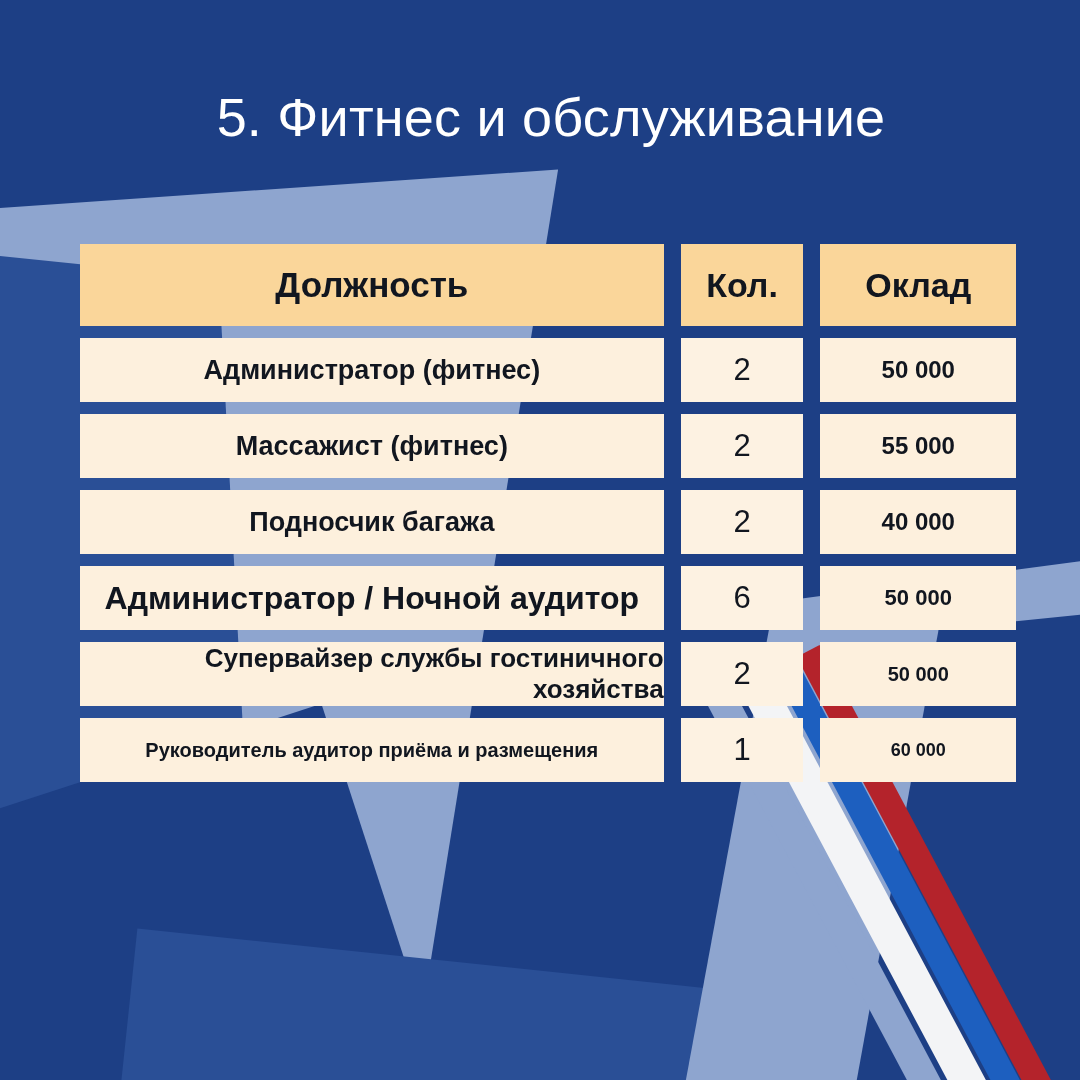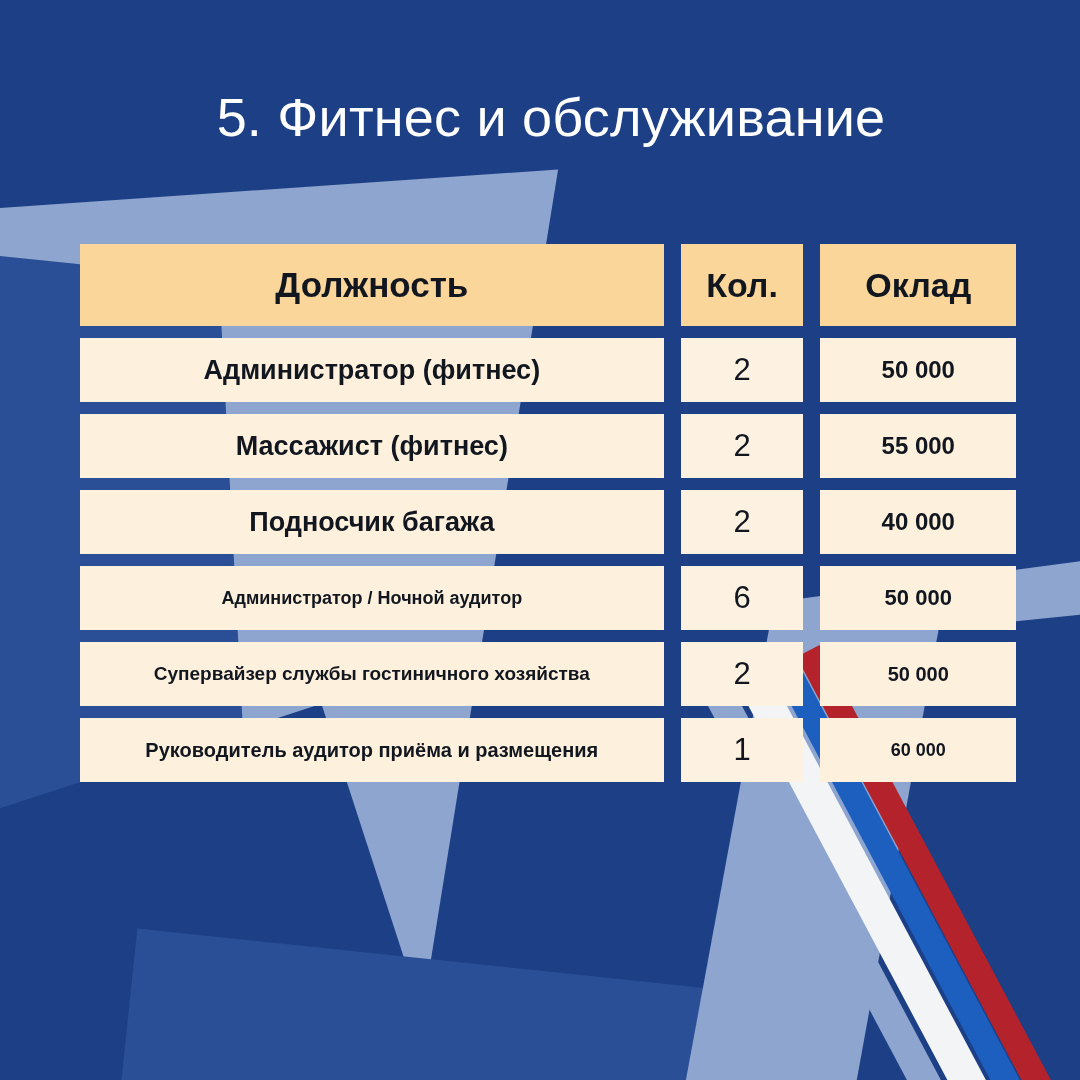--- a/index.html
+++ b/index.html
@@ -156,23 +156,23 @@
     font-weight: bold;
   }
 
   
   .row-0 .col-pos { font-size: 27px; }
   .row-0 .col-pay { font-size: 24px; }
   .row-1 .col-pos { font-size: 27px; }
   .row-1 .col-pay { font-size: 24px; }
   .row-2 .col-pos { font-size: 27px; }
   .row-2 .col-pay { font-size: 24px; }
-  .row-3 .col-pos { font-size: 18px; }
+  .row-3 .col-pos { font-size: 32px; }
   .row-3 .col-pay { font-size: 22px; }
-  .row-4 .col-pos { font-size: 19px; }
+  .row-4 .col-pos { font-size: 26px; text-align: right; }
   .row-4 .col-pay { font-size: 20px; }
   .row-5 .col-pos { font-size: 20px; }
   .row-5 .col-pay { font-size: 18px; }
 </style>
 </head>
 <body>
 
 <div class="slide">
 
   <div class="bg-layer">

